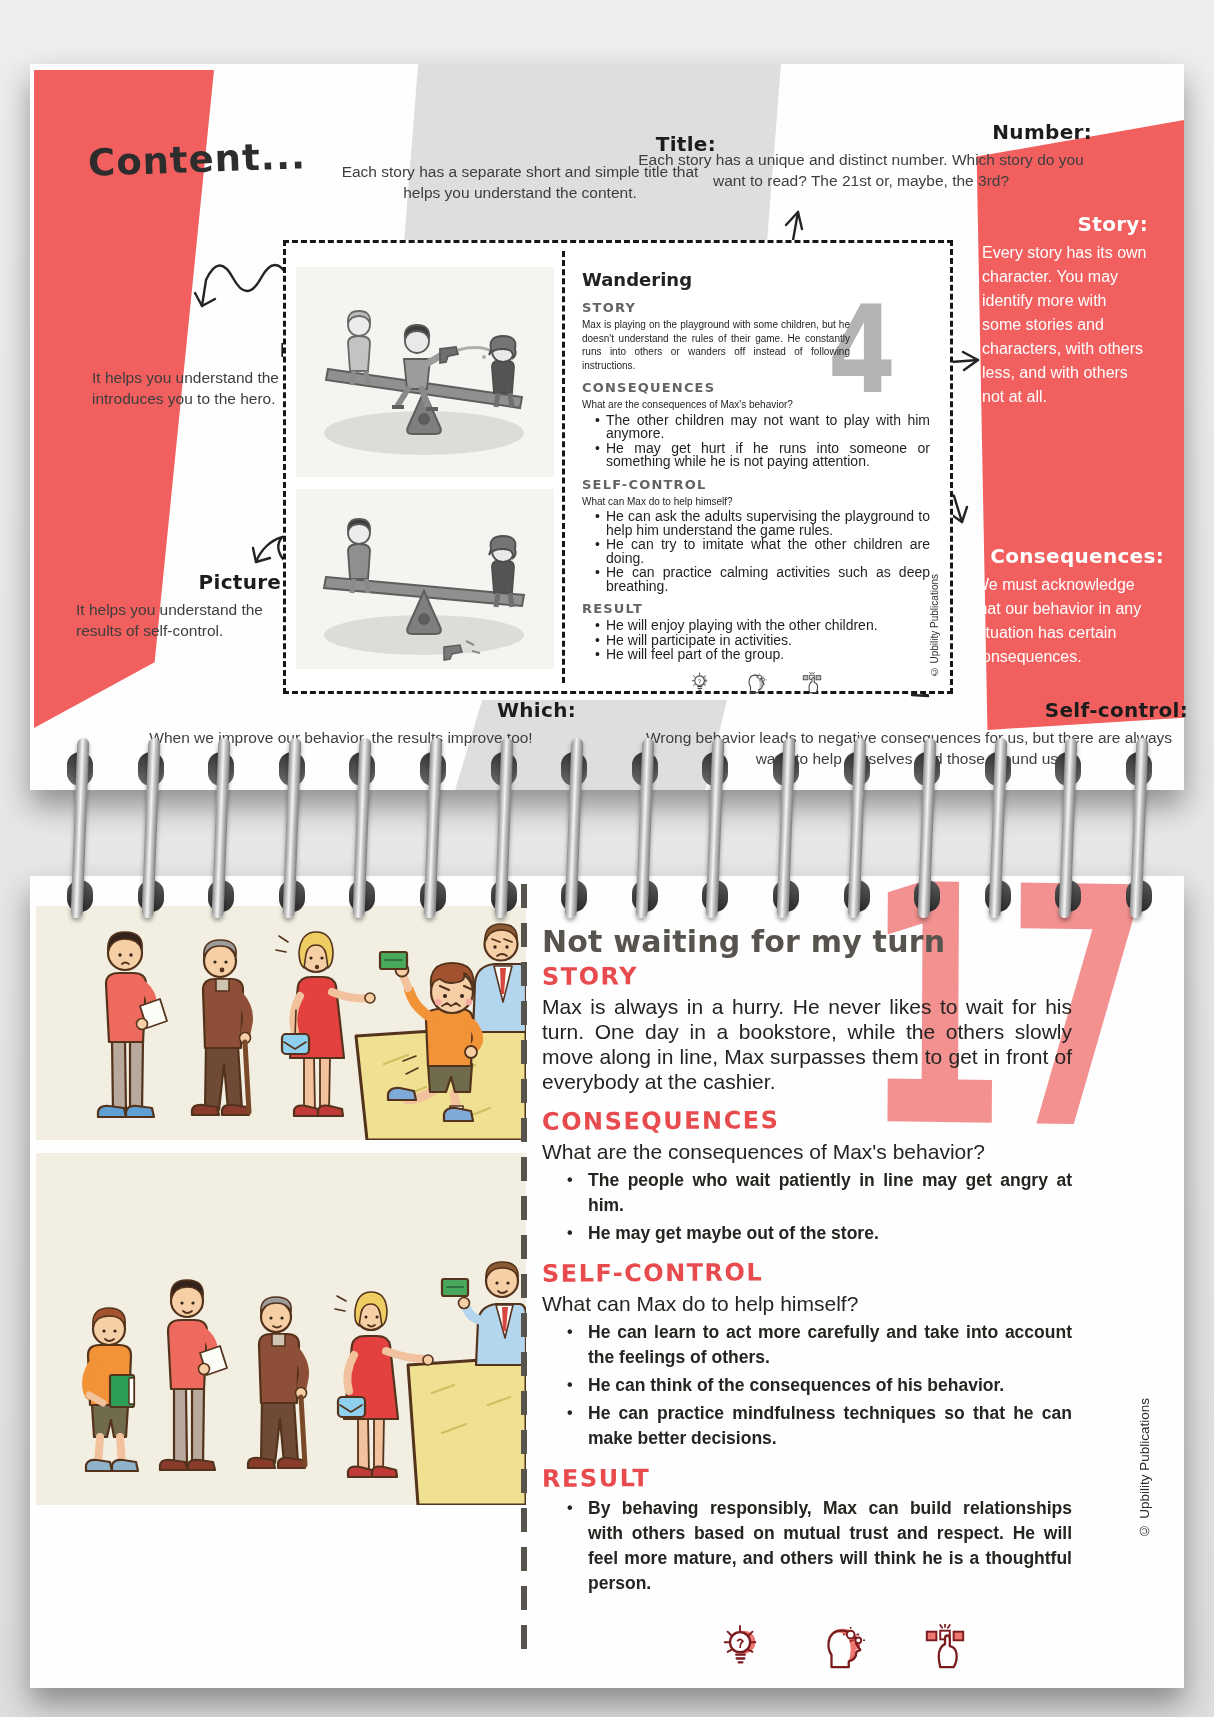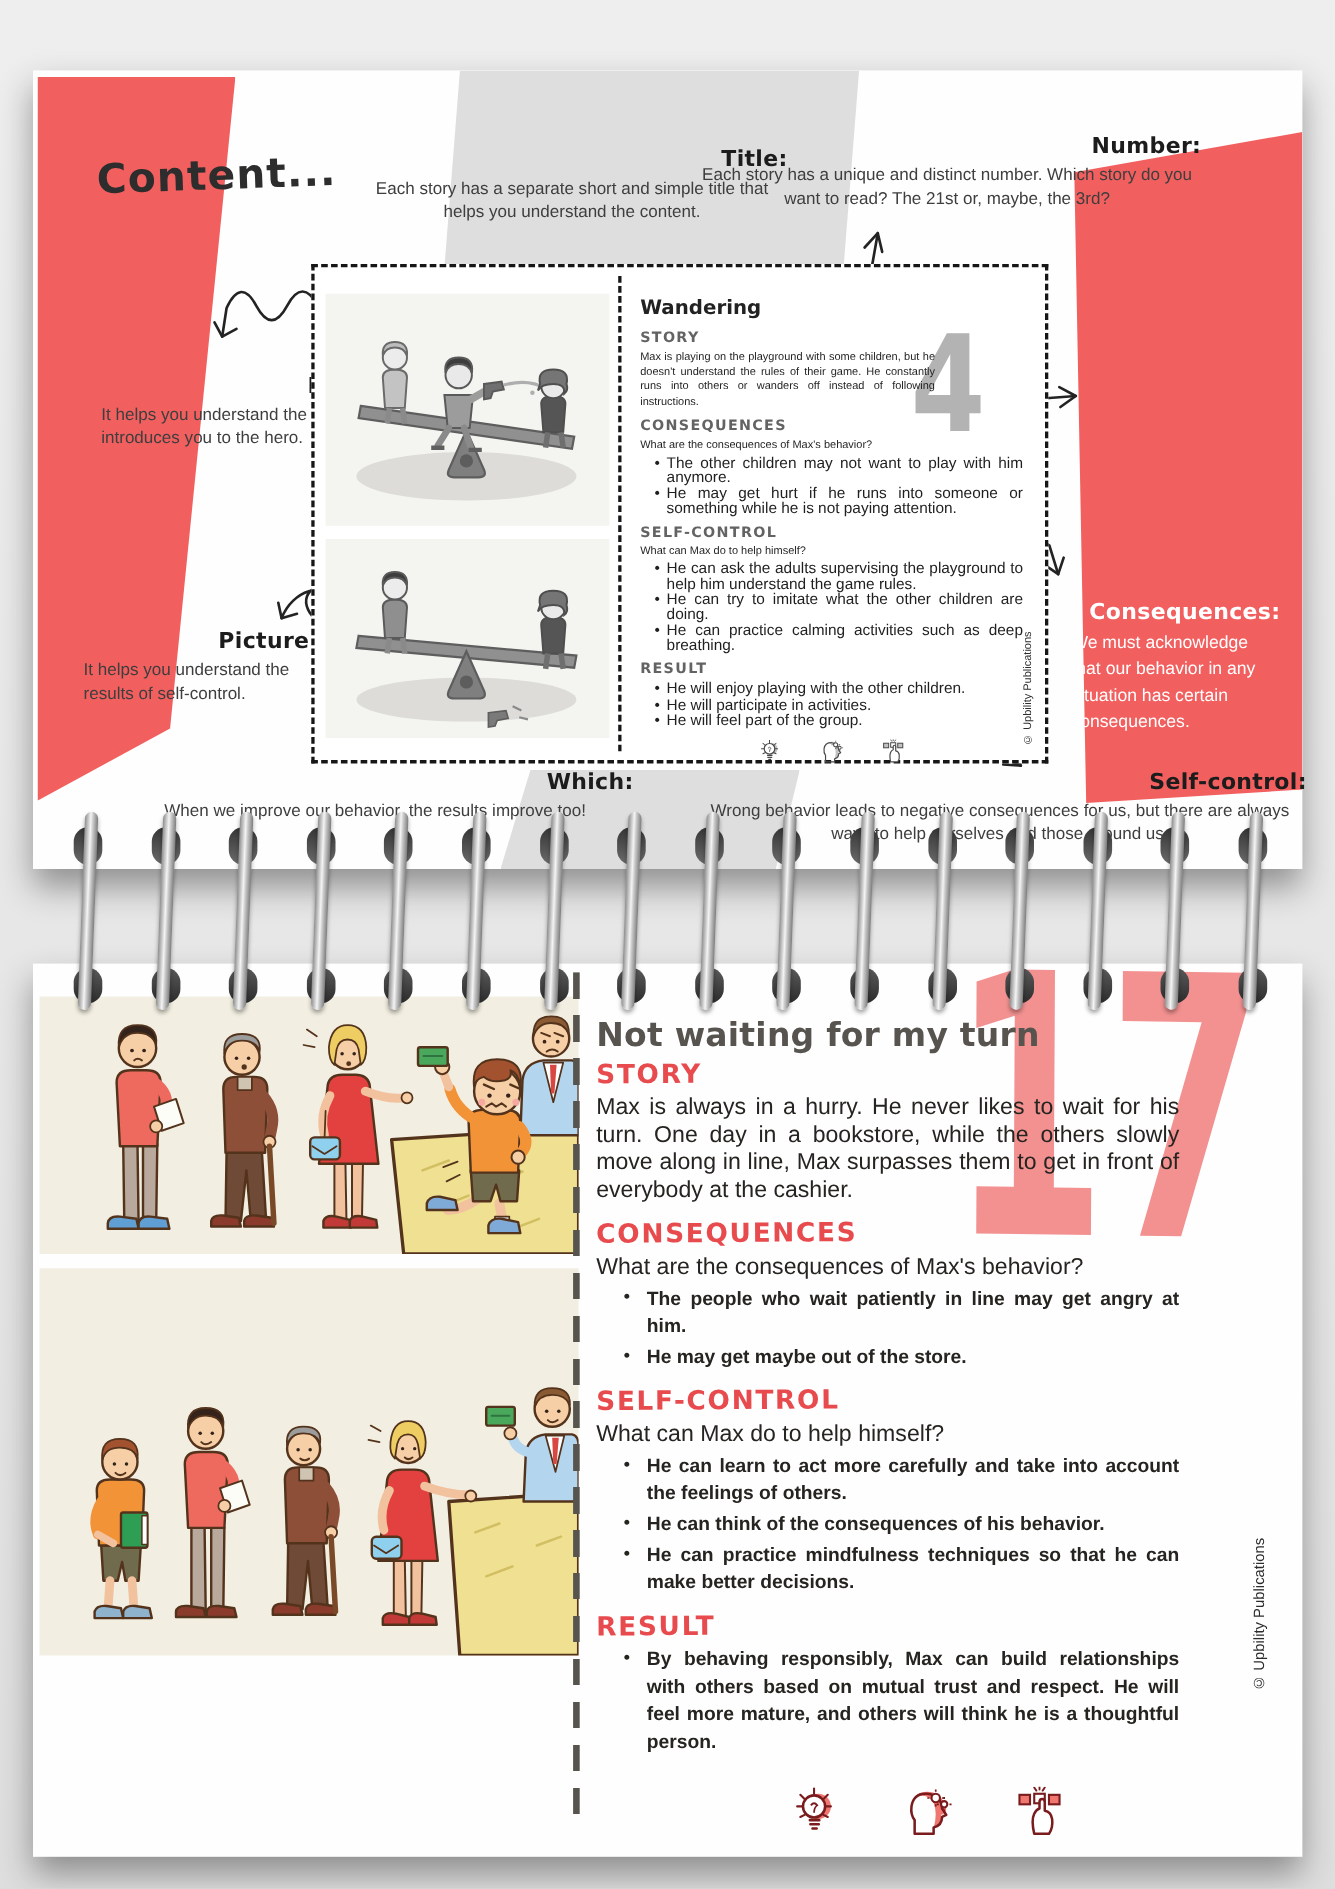--- a/index.html
+++ b/index.html
@@ -134,20 +134,24 @@
 
     <h1 class="content-title">Content...</h1>
 
     <div class="ann center ann-title">
       <h3>Title:</h3>
       <p>Each story has a separate short and simple title that helps you understand the content.</p>
     </div>
     <div class="ann center ann-number">
       <h3>Number:</h3>
       <p>Each story has a unique and distinct number. Which story do you want to read? The 21st or, maybe, the 3rd?</p>
+    </div>
+    <div class="ann on-red ann-story">
+      <h3>Story:</h3>
+      <p>Every story has its own character. You may identify more with some stories and characters, with others less, and with others not at all.</p>
     </div>
     <div class="ann on-red ann-consequences">
       <h3>Consequences:</h3>
       <p>We must acknowledge that our behavior in any situation has certain consequences.</p>
     </div>
     <div class="ann ann-pic1">
       <h3>Picture 1:</h3>
       <p>It helps you understand the story and introduces you to the hero.</p>
     </div>
     <div class="ann ann-pic2">

